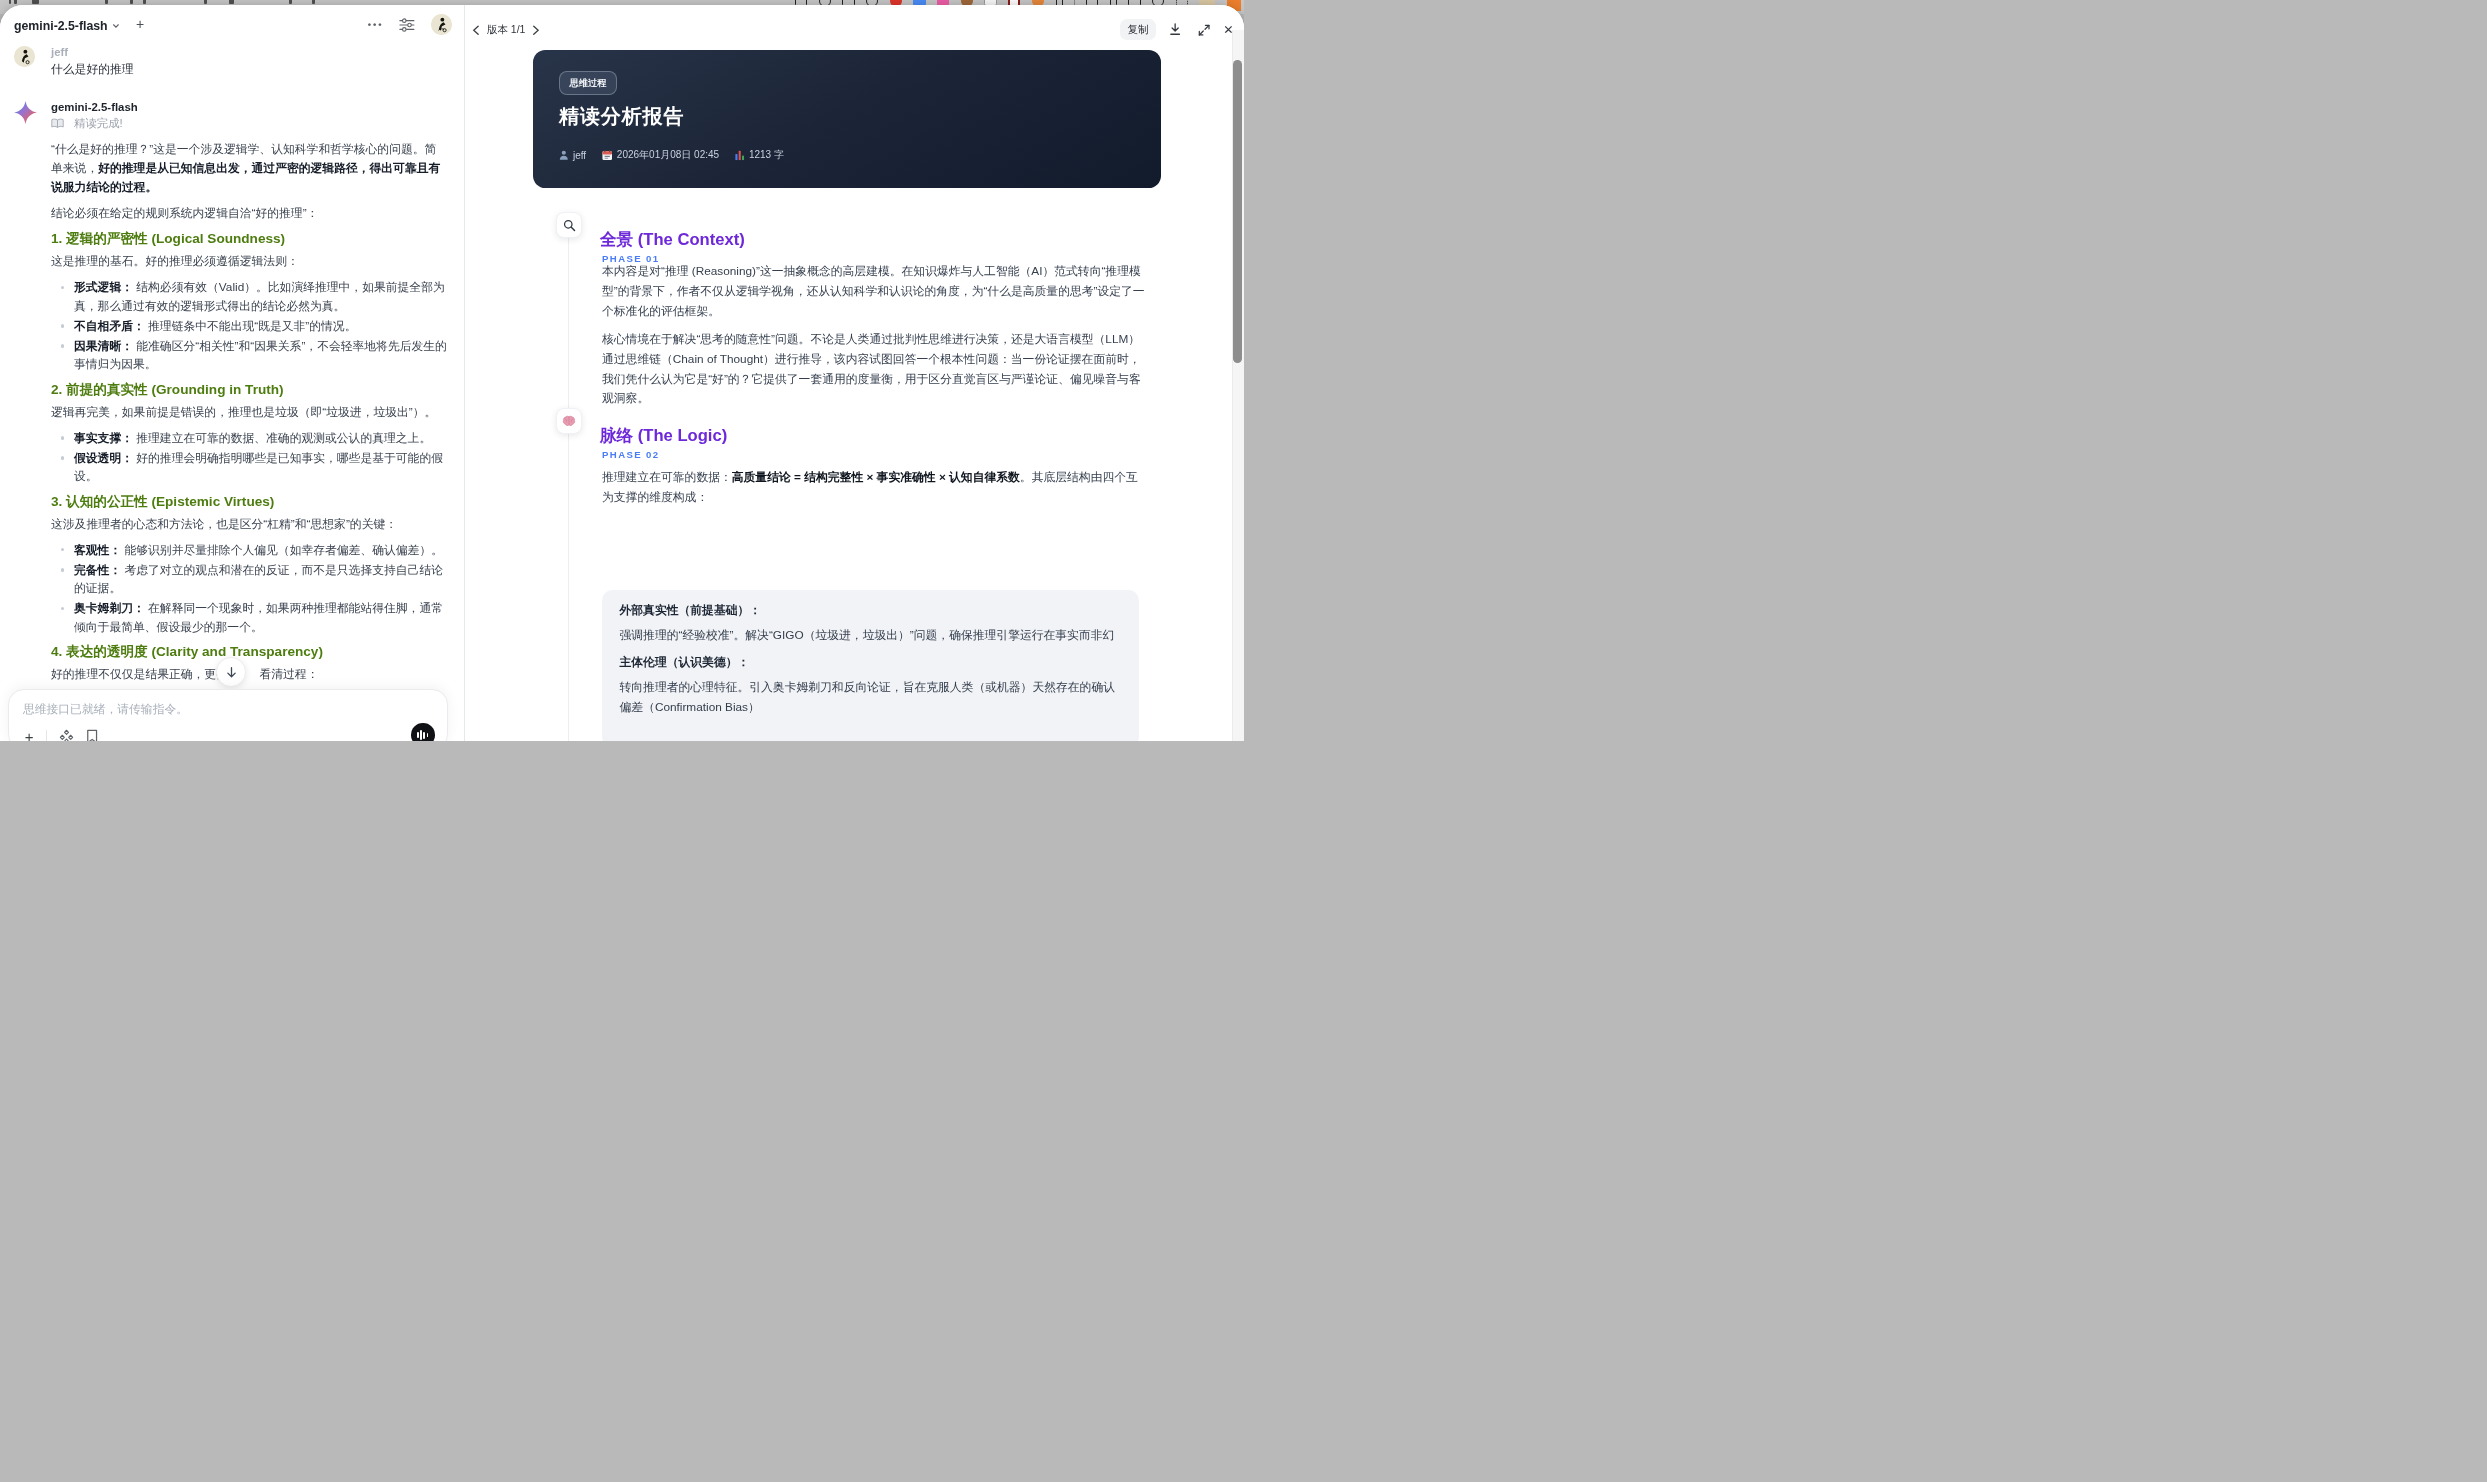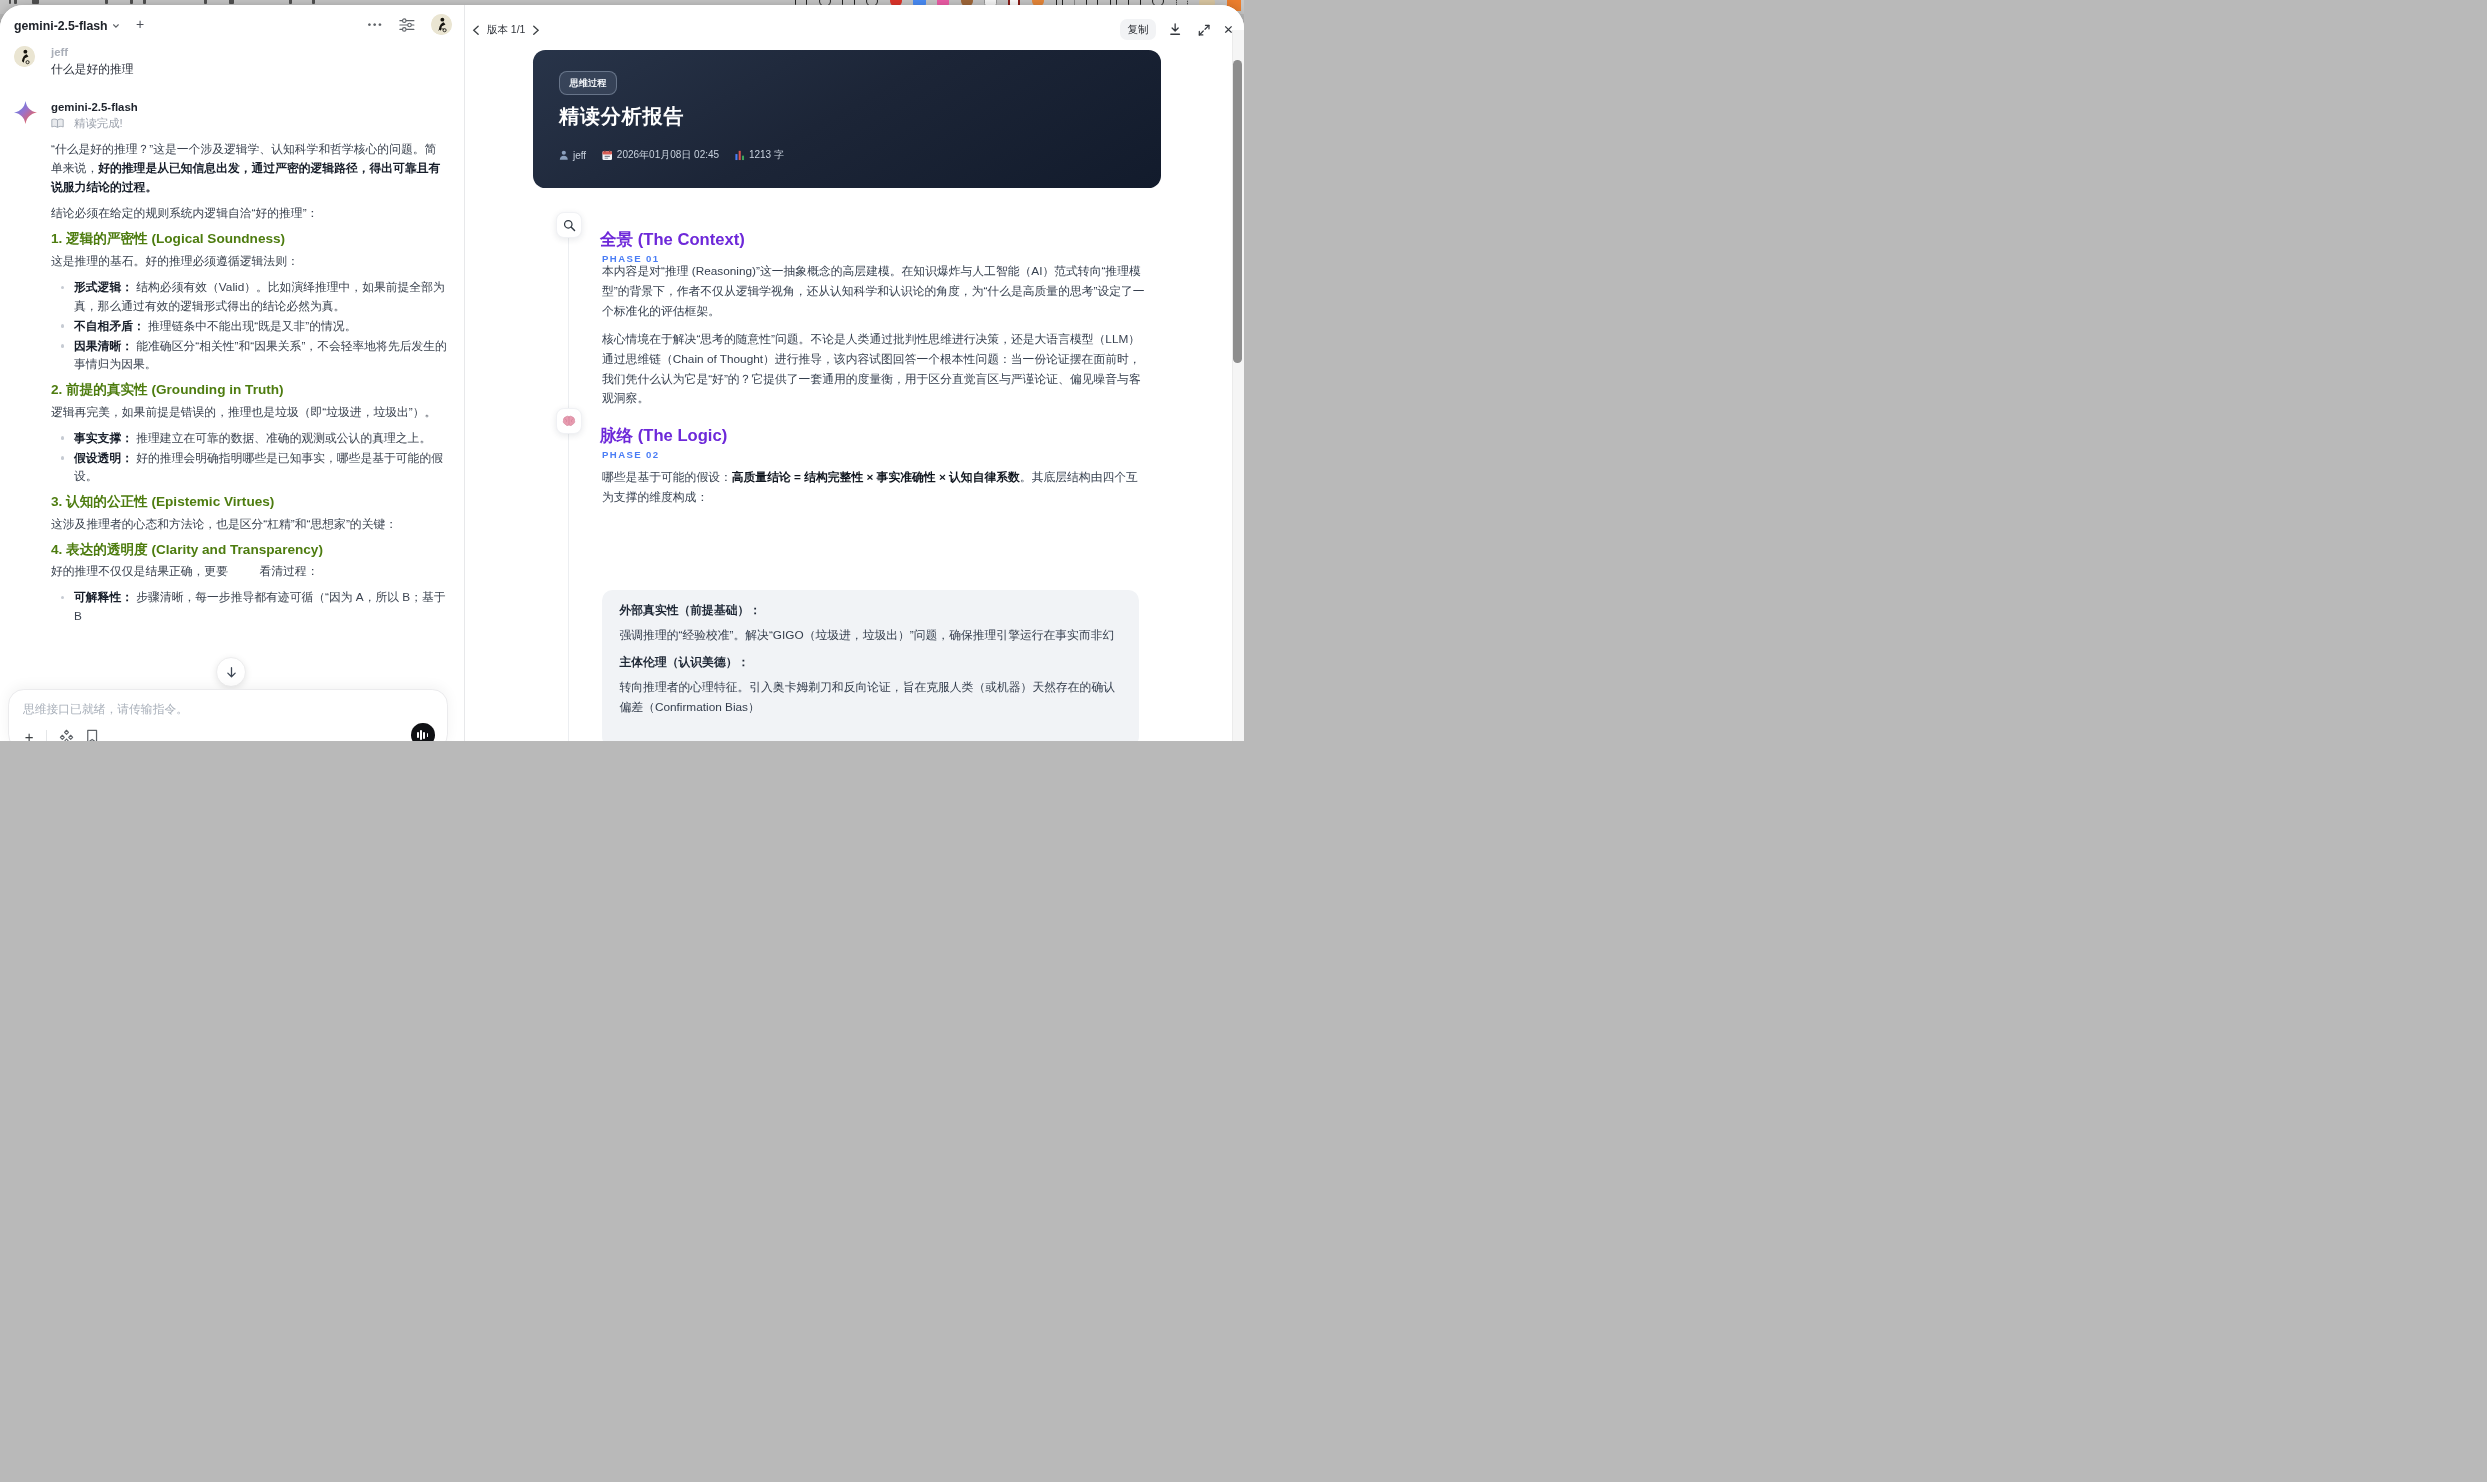--- a/index.html
+++ b/index.html
@@ -226,20 +226,25 @@
 
             <h3>2. 前提的真实性 (Grounding in Truth)</h3>
             <p>逻辑再完美，如果前提是错误的，推理也是垃圾（即“垃圾进，垃圾出”）。</p>
             <ul>
               <li><strong>事实支撑：</strong> <span>推理建立在可靠的数据、准确的观测或公认的真理之上。</span></li>
               <li><strong>假设透明：</strong> <span>好的推理会明确指明哪些是已知事实，哪些是基于可能的假设。</span></li>
             </ul>
 
             <h3>3. 认知的公正性 (Epistemic Virtues)</h3>
             <p>这涉及推理者的心态和方法论，也是区分“杠精”和“思想家”的关键：</p>
+            <ul>
+              <li><strong>客观性：</strong> <span>能够识别并尽量排除个人偏见（如幸存者偏差、确认偏差）。</span></li>
+              <li><strong>完备性：</strong> <span>考虑了对立的观点和潜在的反证，而不是只选择支持自己结论的证据。</span></li>
+              <li><strong>奥卡姆剃刀：</strong> <span>在解释同一个现象时，如果两种推理都能站得住脚，通常倾向于最简单、假设最少的那一个。</span></li>
+            </ul>
 
             <h3>4. 表达的透明度 (Clarity and Transparency)</h3>
             <p><span>好的推理不仅仅是结果正确，更要</span><span class="lead-gap"></span><span>看清过程：</span></p>
             <ul>
               <li><strong>可解释性：</strong> <span>步骤清晰，每一步推导都有迹可循（“因为 A，所以 B；基于 B</span></li>
             </ul>
           </div>
         </div>
       </div>
 
@@ -355,21 +360,21 @@
       <div class="rp-para" style="top:325px">核心情境在于解决“思考的随意性”问题。不论是人类通过批判性思维进行决策，还是大语言模型（LLM）通过思维链（Chain of Thought）进行推导，该内容试图回答一个根本性问题：当一份论证摆在面前时，我们凭什么认为它是“好”的？它提供了一套通用的度量衡，用于区分直觉盲区与严谨论证、偏见噪音与客观洞察。</div>
 
       <div class="phase-ico" style="top:403px">
         <svg width="14" height="12.3" viewBox="0 0 18 15">
           <path d="M5 2 C6.5 0.6 9 0.8 9 2.6 C9 0.8 11.5 0.6 13 2 C15 2.6 16.5 4.4 16 6.5 C17 8.5 15.8 10.8 13.8 11.3 C13 13.4 10 13.8 9 12.2 C8 13.8 5 13.4 4.2 11.3 C2.2 10.8 1 8.5 2 6.5 C1.5 4.4 3 2.6 5 2 Z" fill="#e89cb0" stroke="#cf7d95" stroke-width="0.8"></path>
           <path d="M9 2.6 L9 12.2 M4.5 5 C6 5.5 6.5 7 5.5 8.5 M13.5 5 C12 5.5 11.5 7 12.5 8.5" fill="none" stroke="#cf7d95" stroke-width="0.8" stroke-linecap="round"></path>
         </svg>
       </div>
       <div class="phase-label" style="top:405px">PHASE 02</div>
       <div class="phase-title" style="top:420px">脉络 (The Logic)</div>
-      <div class="rp-para" style="top:463px"><span>哪些是基于可能的假设：</span><strong>高质量结论 = 结构完整性 × 事实准确性 × 认知自律系数</strong><span>。其底层结构由四个互为支撑的维度构成：</span></div>
+      <div class="rp-para" style="top:463px"><span>推理建立在可靠的数据：</span><strong>高质量结论 = 结构完整性 × 事实准确性 × 认知自律系数</strong><span>。其底层结构由四个互为支撑的维度构成：</span></div>
 
       <div class="logic-card" style="top:585px;height:83px">
         <div class="lc-title">外部真实性（前提基础）：</div>
         <div class="lc-body">强调推理的“经验校准”。解决“GIGO（垃圾进，垃圾出）”问题，确保推理引擎运行在事实而非幻觉之上。</div>
       </div>
       <div class="logic-card" style="top:637px;height:105px">
         <div class="lc-title">主体伦理（认识美德）：</div>
         <div class="lc-body">转向推理者的心理特征。引入奥卡姆剃刀和反向论证，旨在克服人类（或机器）天然存在的确认偏差（Confirmation Bias）</div>
       </div>
 

